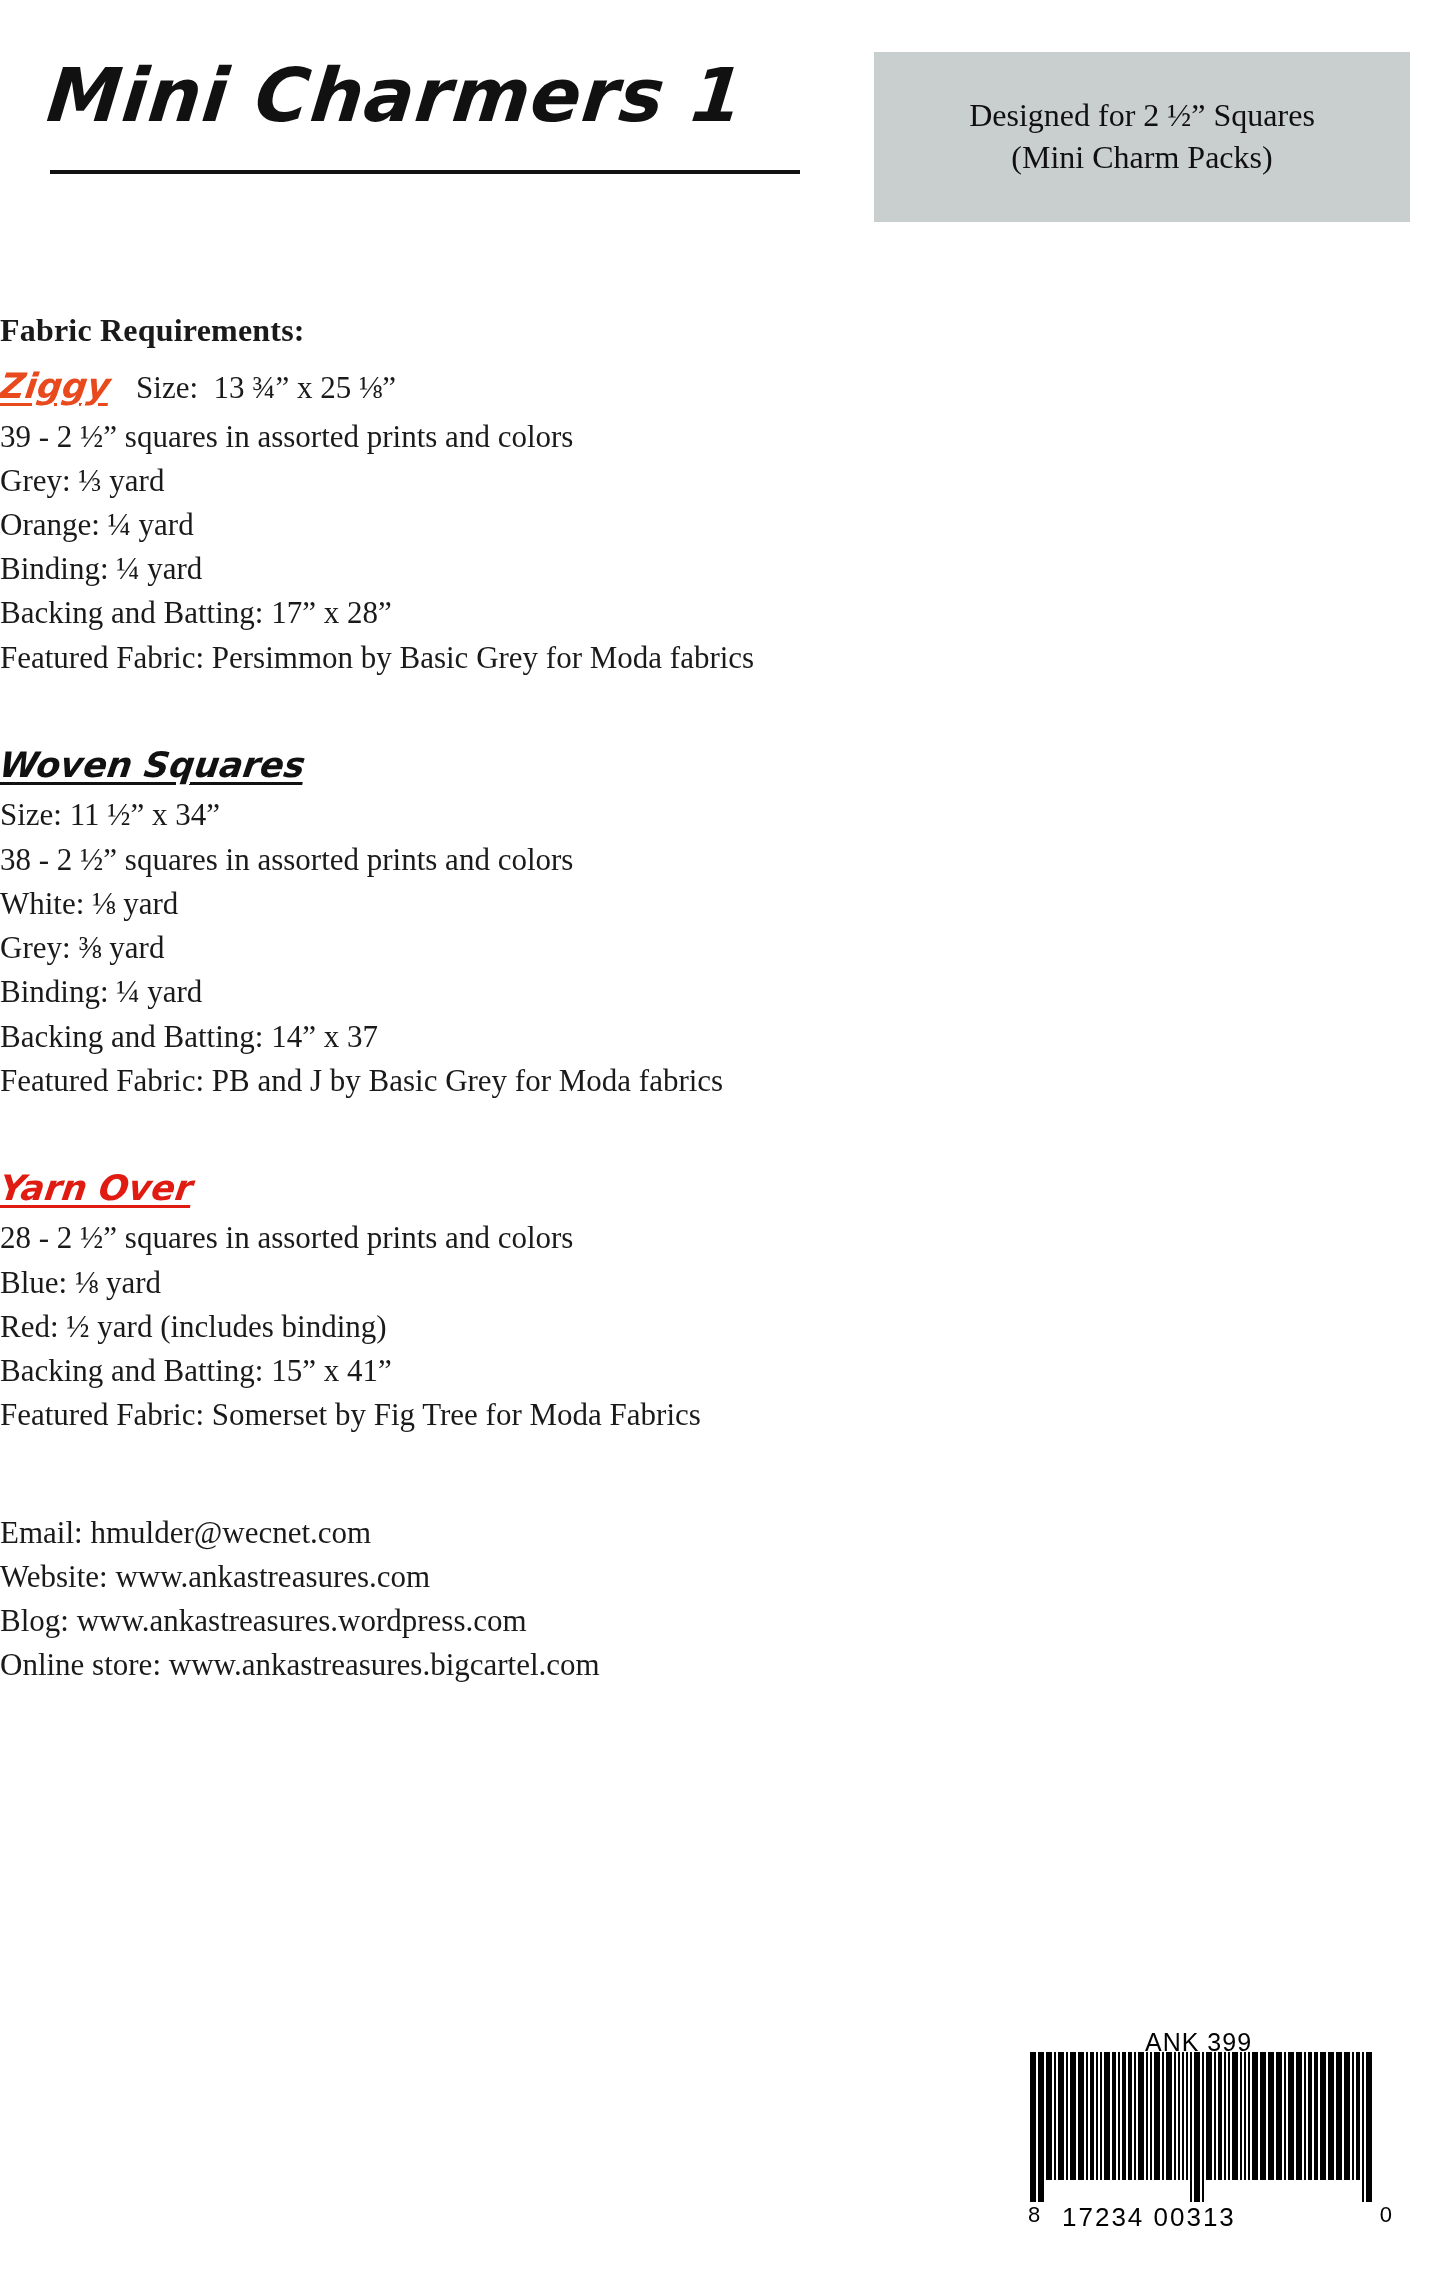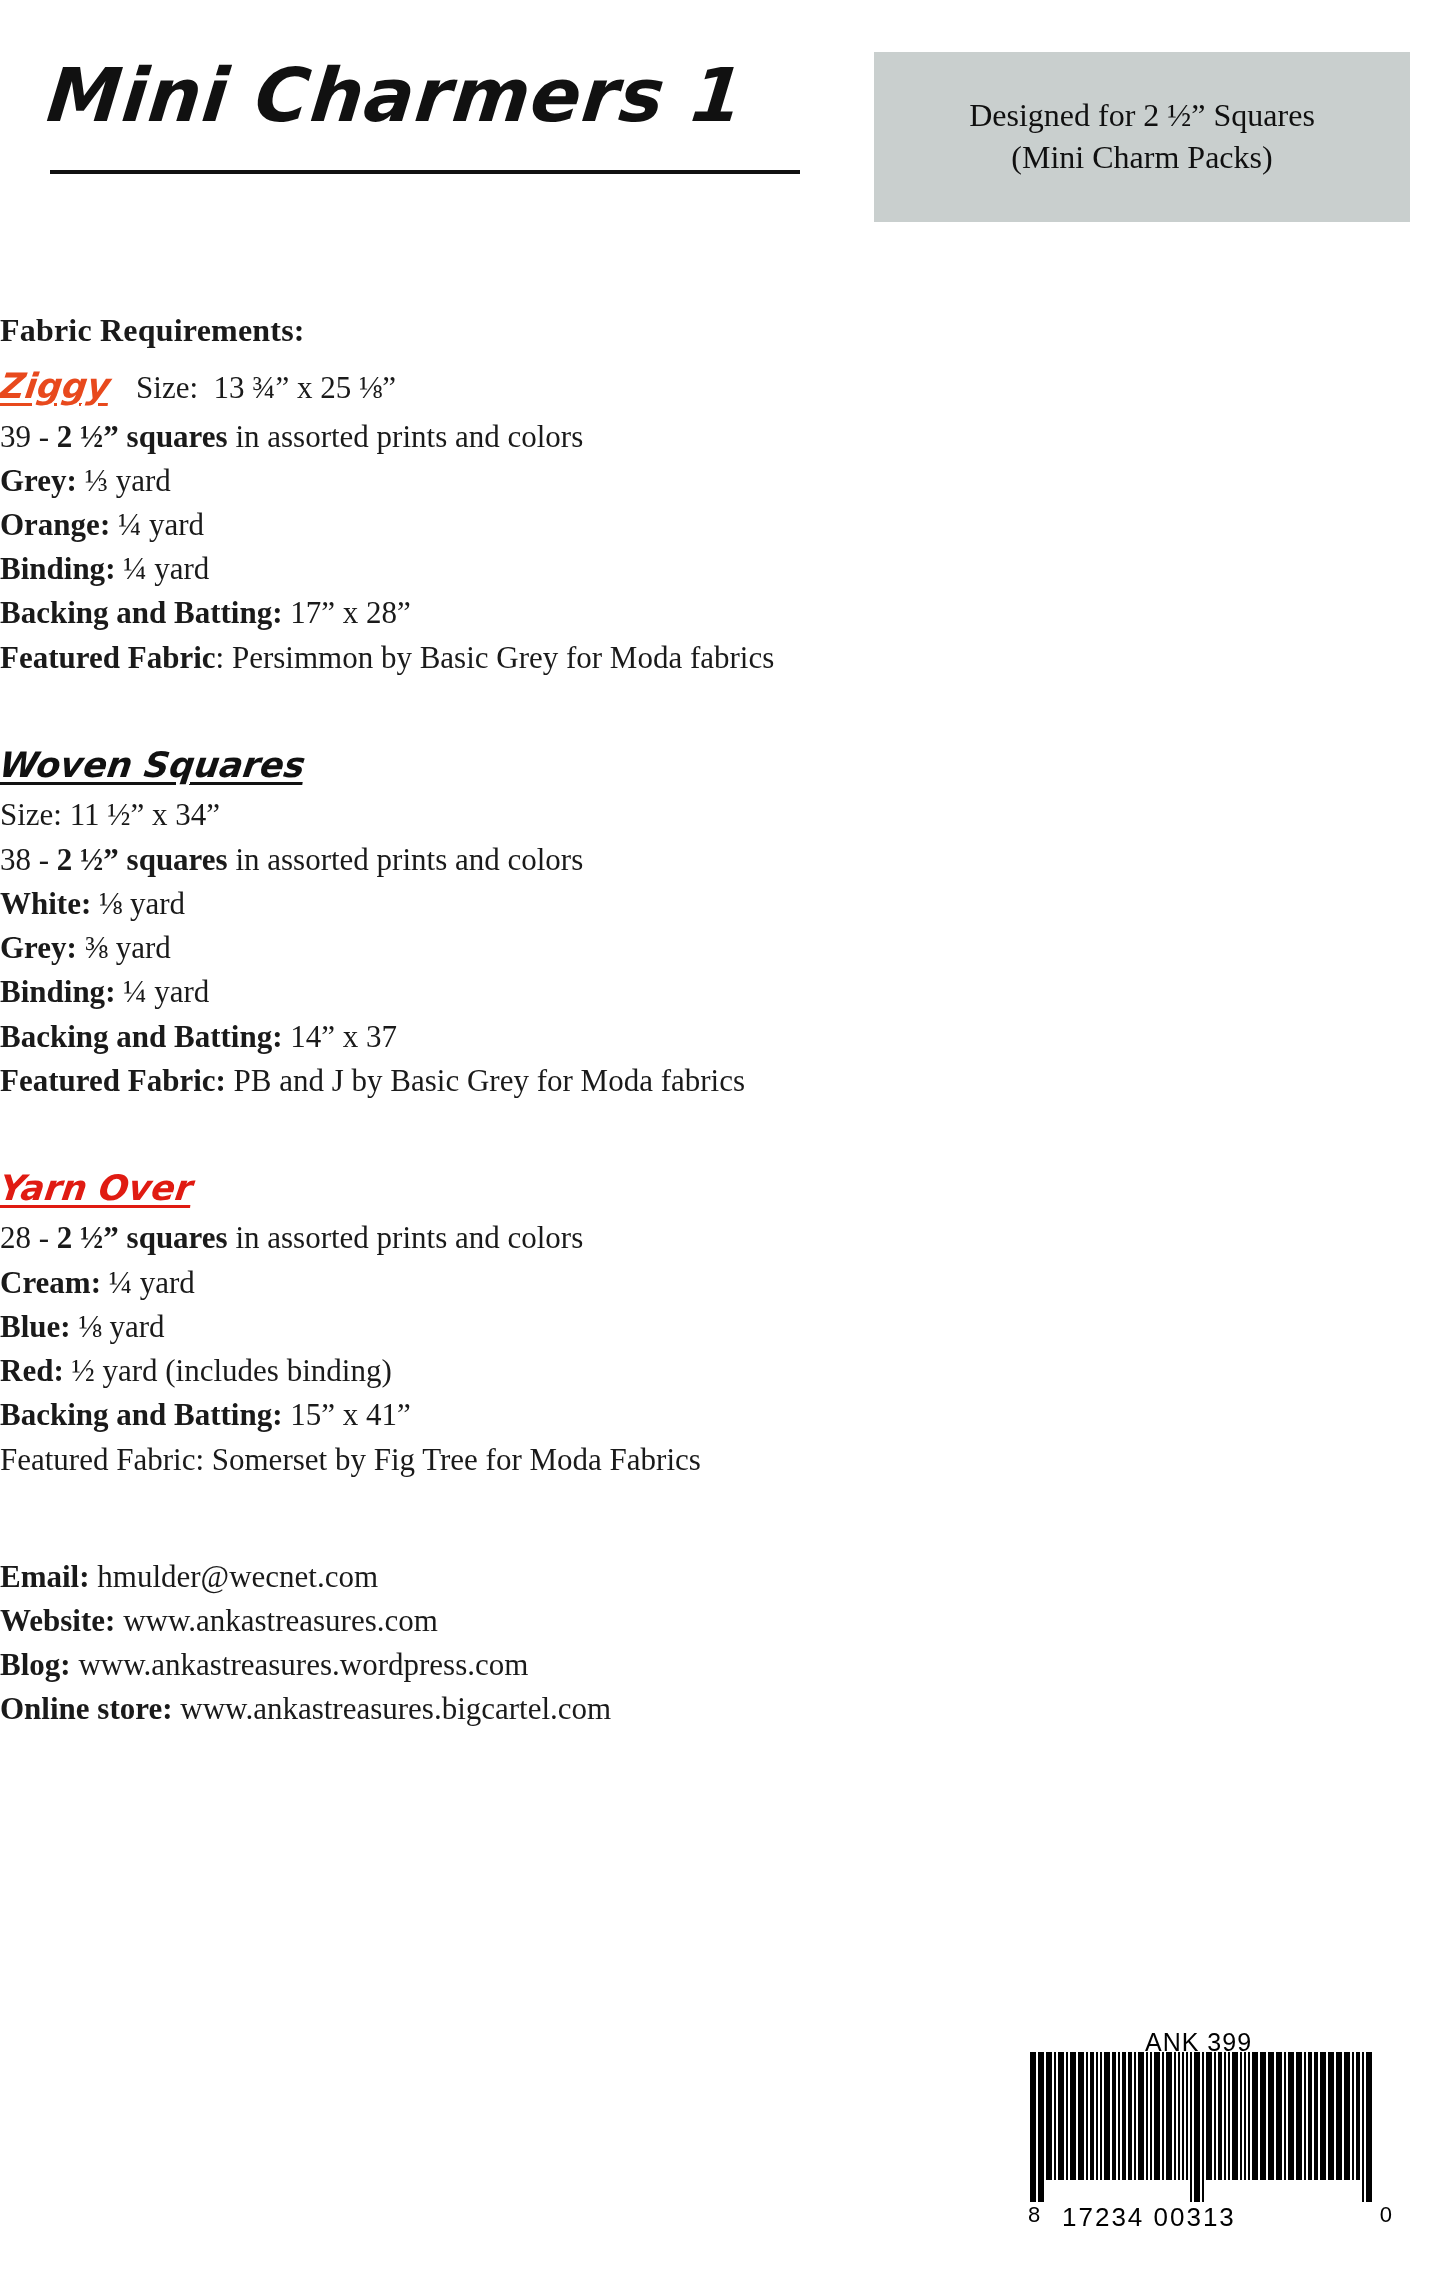--- a/index.html
+++ b/index.html
@@ -80,21 +80,21 @@
     margin-top: 62px;
     margin-bottom: 14px;
     letter-spacing: 0.2px;
   }
   .line {
     font-size: 31px;
     line-height: 1.33;
     margin: 3px 0;
   }
   .line b {
-    font-weight: bold;
+    font-weight: normal;
   }
   .pattern-name {
     font-family: "DejaVu Sans", sans-serif;
     font-style: italic;
     font-weight: bold;
     font-size: 35px;
     transform: skewX(-8deg);
     display: inline-block;
     text-decoration: underline;
     text-underline-offset: 5px;
@@ -213,21 +213,20 @@
       <div class="line"><b>Binding</b><b>:</b><span> ¼ yard</span></div>
       <div class="line"><b>Backing and Batting</b><b>:</b><span> 14” x 37</span></div>
       <div class="line"><b>Featured Fabric</b><b>: </b><span>PB and J by Basic Grey for Moda fabrics</span></div>
     </div>
 
     <div class="block">
       <div class="line block-head">
         <span class="pattern-name name-yarn">Yarn Over</span>
       </div>
       <div class="line"><span>28 - </span><b>2 ½” squares</b><span> in assorted prints and colors</span></div>
-      <div class="line"><b>Cream:</b><span> ¼ yard</span></div>
       <div class="line"><b>Blue:</b><span> ⅛ yard</span></div>
       <div class="line"><b>Red</b><b>:</b><span> ½ yard (includes binding)</span></div>
       <div class="line"><b>Backing and Batting</b><b>:</b><span> 15” x 41”</span></div>
       <div class="line"><span>Featured Fabric:</span><span> Somerset by Fig Tree for Moda Fabrics</span></div>
     </div>
 
     <div class="footer-block">
       <div class="line"><b>Email:</b><span> hmulder@wecnet.com</span></div>
       <div class="line"><b>Website:</b><span> www.ankastreasures.com</span></div>
       <div class="line"><b>Blog:</b><span> www.ankastreasures.wordpress.com</span></div>

